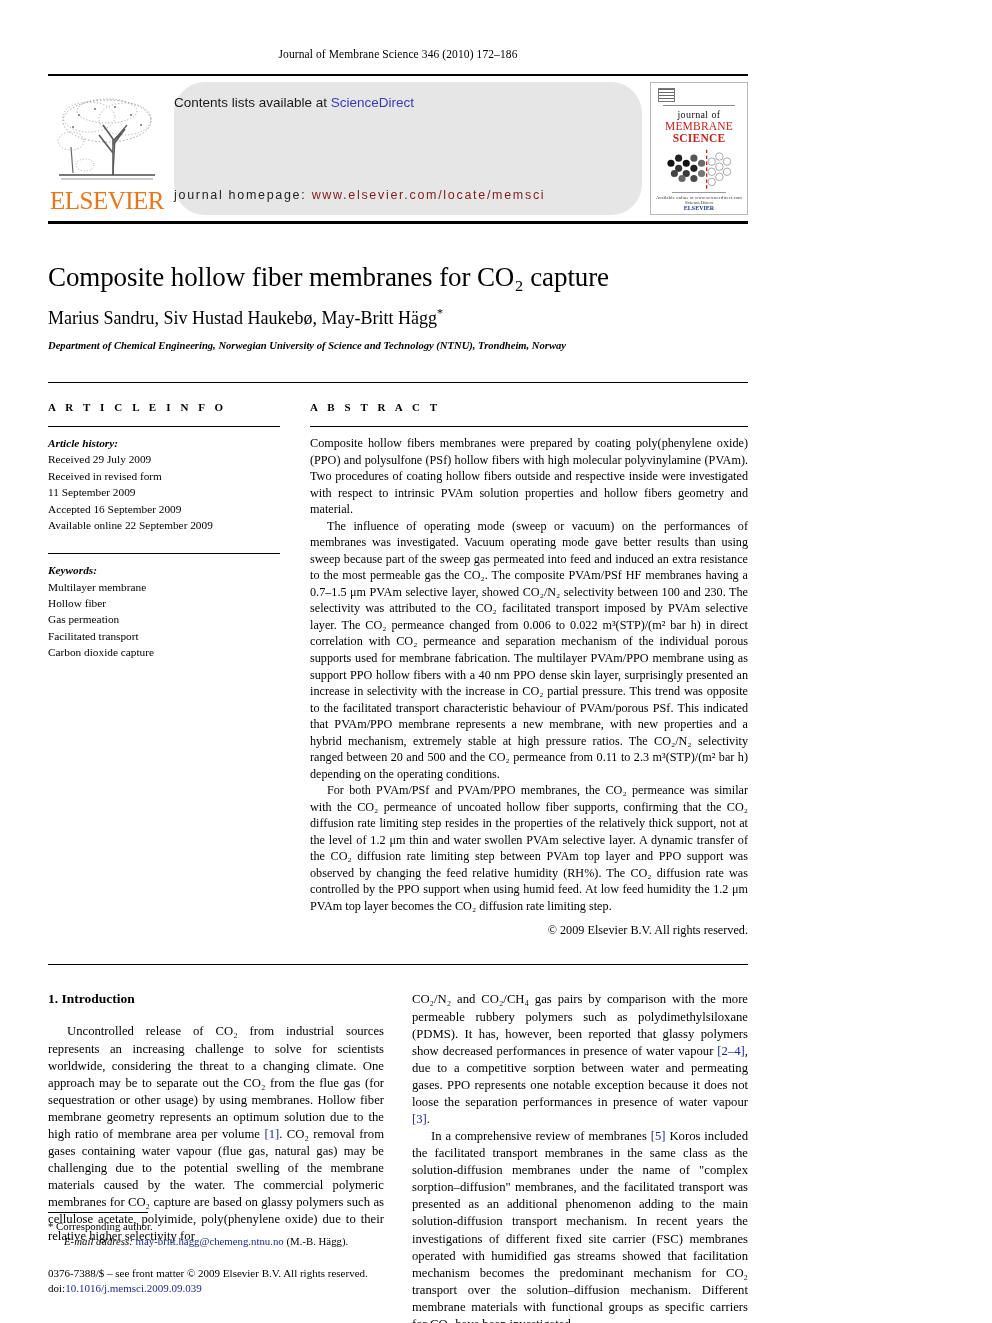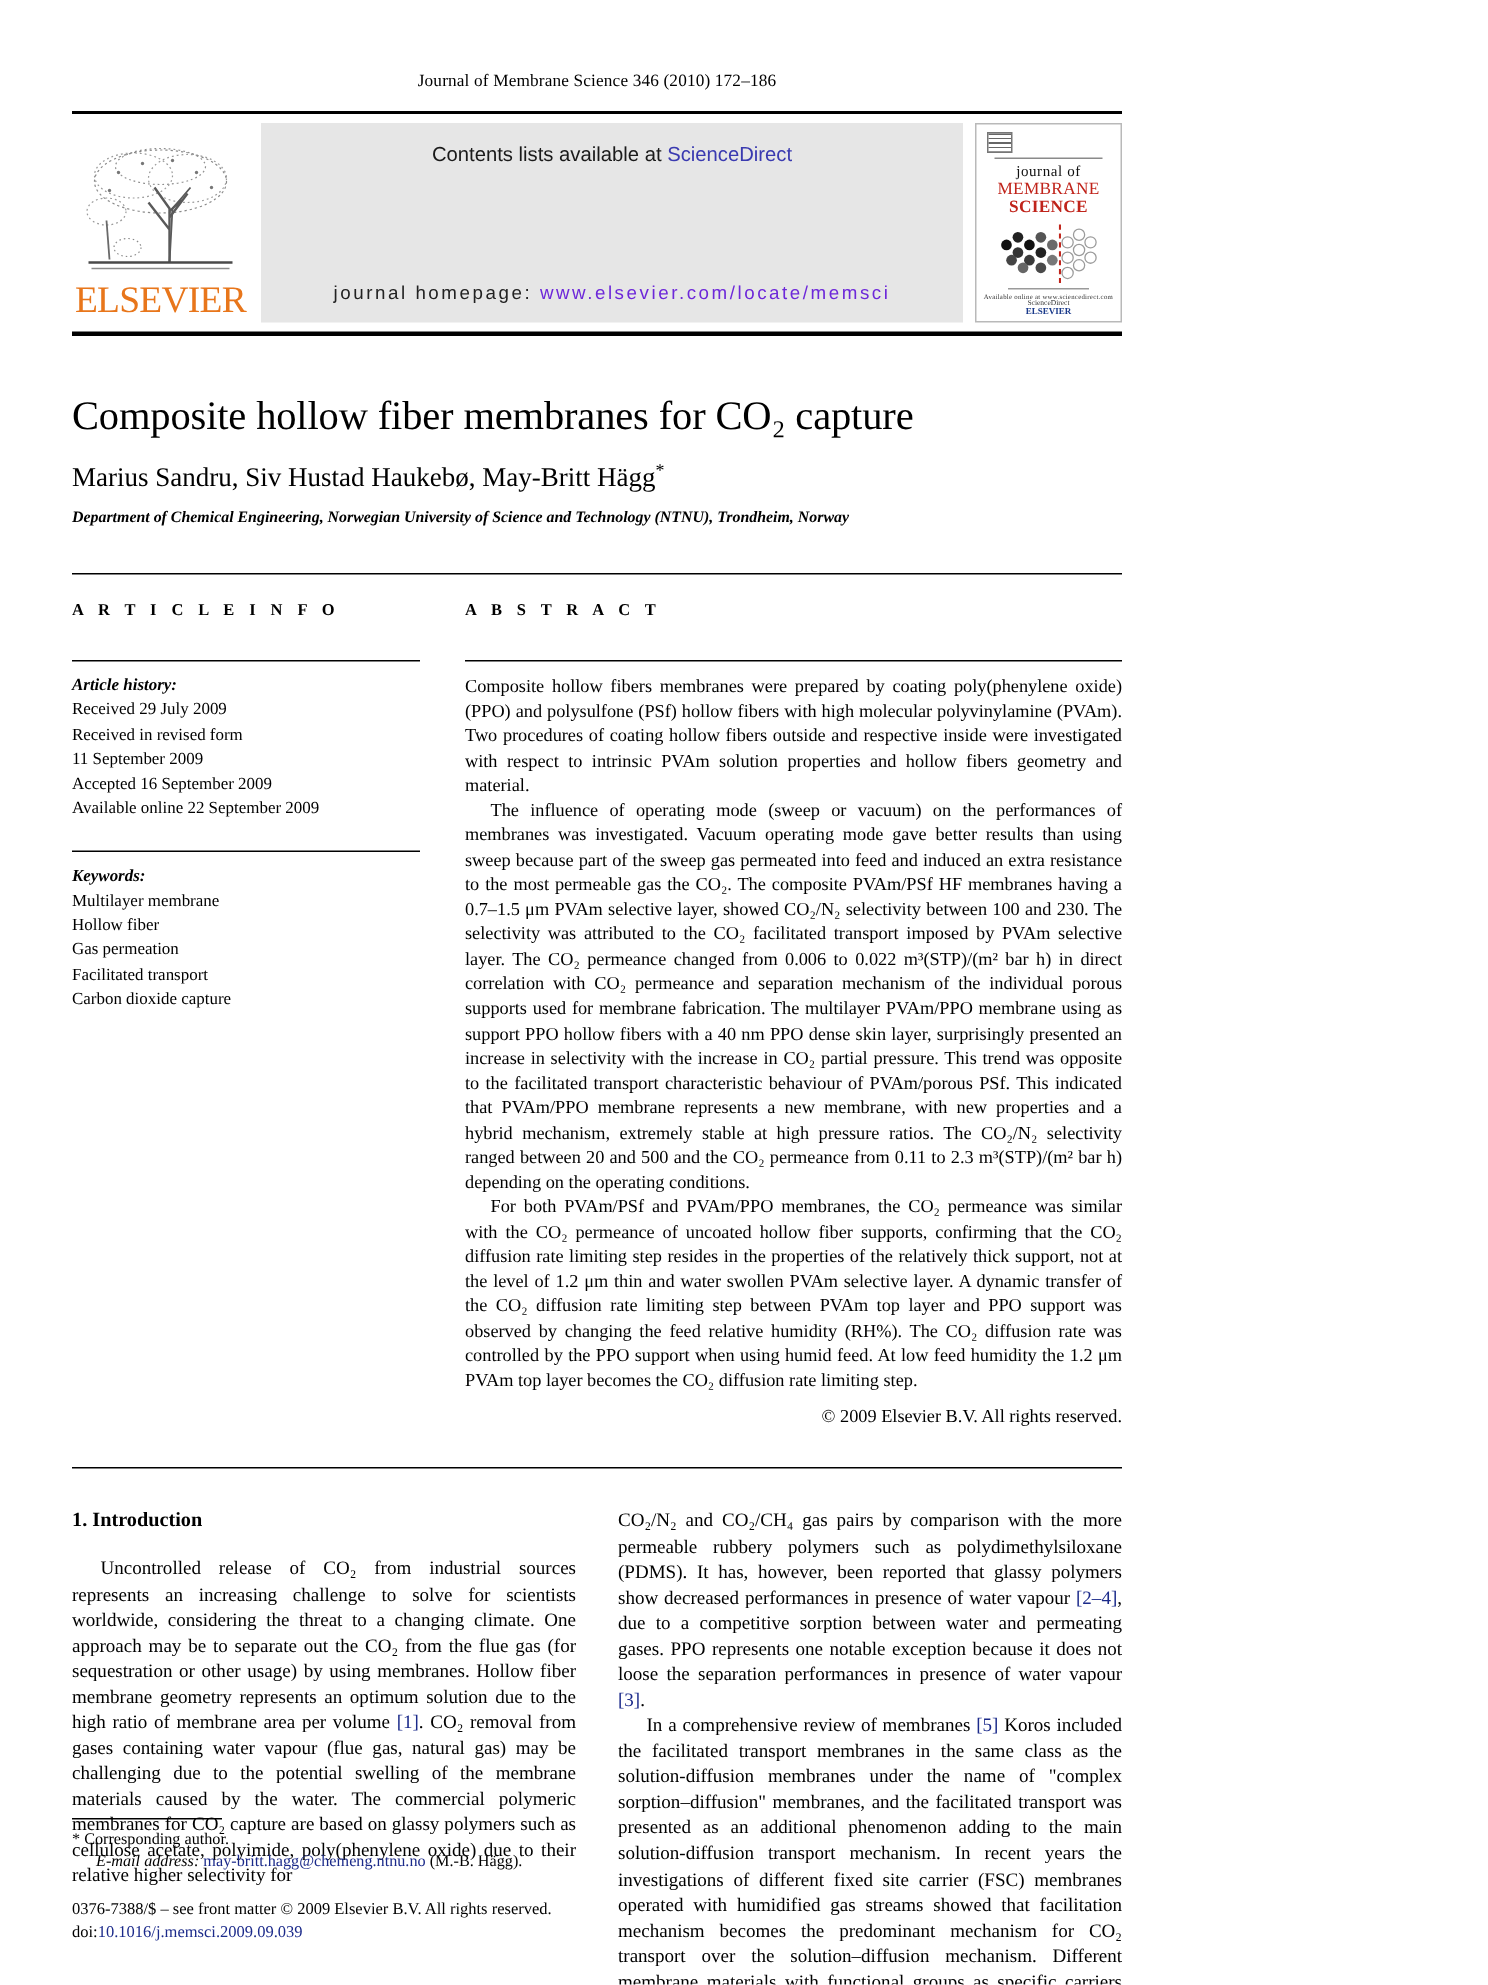--- a/index.html
+++ b/index.html
@@ -60,43 +60,44 @@
     line-height: 1;
     margin-top: 1px;
     font-weight: 400;
   }
 
   .banner {
     flex: 1 1 auto;
     background: #e6e6e6;
     display: flex;
     flex-direction: column;
-    align-items: center;
+    align-items: flex-start;
     justify-content: space-between;
     padding: 13px 0 13px 0;
+    border-radius: 31px;
   }
   .banner-top {
     font-family: "Liberation Sans", sans-serif;
     font-size: 13.5px;
     color: #1a1a1a;
   }
   .sd-link { color: #3a3ab0; }
   .banner-title {
     font-family: "Liberation Serif", serif;
     font-size: 31px;
     color: #111;
     letter-spacing: 0.2px;
   }
   .banner-home {
     font-family: "Liberation Sans", sans-serif;
     font-size: 12.5px;
     letter-spacing: 1.7px;
     color: #222;
   }
-  .banner-home .url { color: #6d28d9; }
+  .banner-home .url { color: #7f1d1d; }
 
   .cover {
     flex: 0 0 98px;
     width: 98px;
     border: 1px solid #b9b9b9;
     background: #fff;
     display: flex;
     flex-direction: column;
     align-items: center;
     padding: 5px 0 3px 0;
@@ -160,21 +161,21 @@
     padding-top: 18px;
   }
   .col-info { flex: 0 0 232px; }
   .col-abstract { flex: 1 1 auto; }
 
   .sec-label {
     font-family: "Liberation Serif", serif;
     font-weight: bold;
     font-size: 11px;
     letter-spacing: 3.6px;
-    margin-bottom: 27px;
+    margin-bottom: 13px;
   }
   .hr-thin { border-top: 1px solid #000; margin: 0 0 8px 0; }
 
   .ital-head { font-style: italic; font-weight: bold; font-size: 11.3px; line-height: 1.45; }
   .info-line { font-size: 11.3px; line-height: 1.45; }
   .kw-gap { height: 20px; }
 
   .abstract-body { font-size: 12.2px; line-height: 1.355; text-align: justify; }
   .abstract-body p { margin: 0; text-indent: 17px; }
   .abstract-body p.first { text-indent: 0; }

